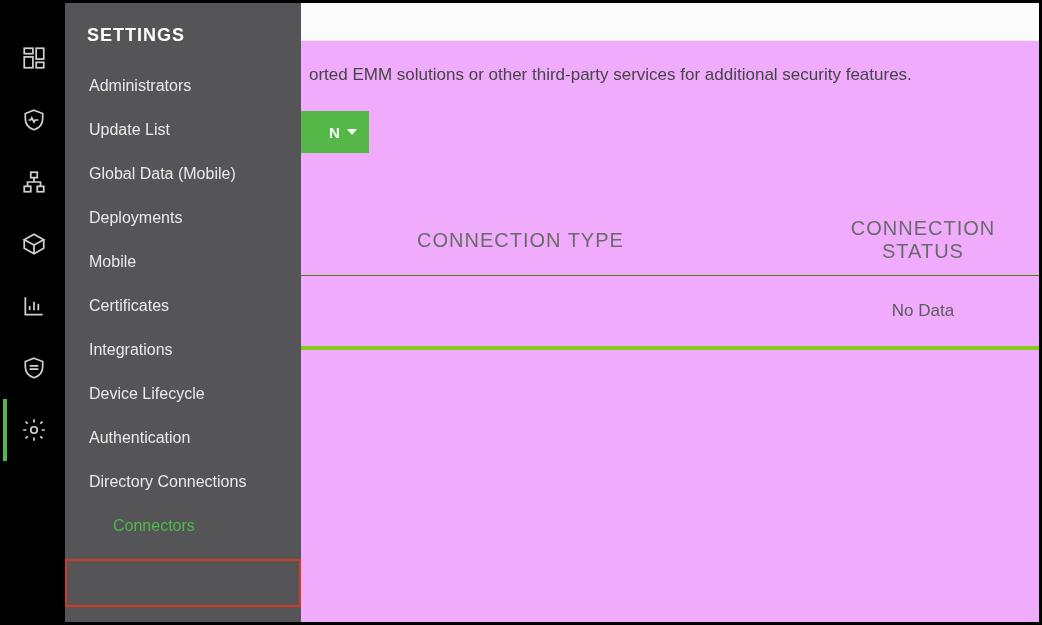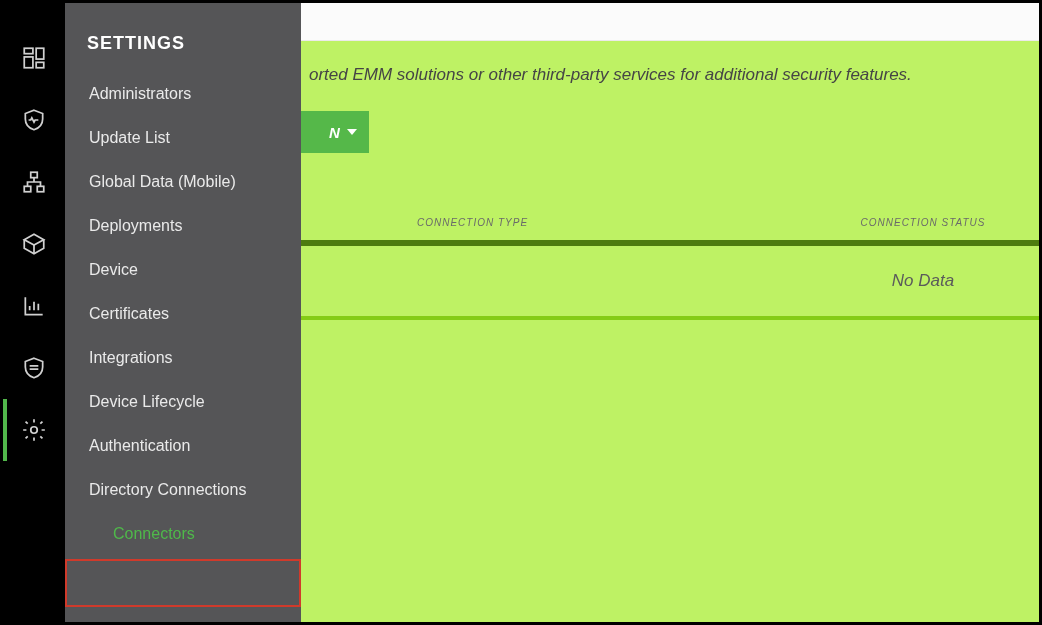--- a/index.html
+++ b/index.html
@@ -43,21 +43,21 @@
     }
     .icon-rail svg { width: 26px; height: 26px; stroke: #d0d0d0; fill: none; stroke-width: 1.6; }
     .settings-panel {
       position: absolute;
       left: 62px;
       top: 0;
       width: 272px;
       height: 100%;
       background: #555557;
       color: #eaeaea;
-      padding-top: 24px;
+      padding-top: 16px;
     }
     .settings-title {
       font-size: 18px;
       letter-spacing: 1px;
       font-weight: 600;
       padding: 6px 22px 18px 22px;
       color: #fff;
     }
     .settings-item {
       padding: 13px 24px;
@@ -73,22 +73,21 @@
       position: absolute;
       border: 2px solid #d03a2b;
       pointer-events: none;
     }
     .content {
       position: absolute;
       left: 298px;
       right: 0;
       top: 0;
       bottom: 0;
-      background: #bef264;
-      font-style: italic;
+      background: #f0abfc;
     }
     .content-header-strip {
       height: 38px;
       border-bottom: 1px solid #eceaea;
       background: #fbfbfb;
     }
     .content-desc {
       padding: 24px 22px 26px 8px;
       color: #454545;
       font-size: 17px;
@@ -116,23 +115,23 @@
     }
     .btn-wrap {
       padding-left: 0;
     }
     .table {
       margin-top: 52px;
     }
     .table-head {
       display: flex;
       padding: 12px 0;
-      border-bottom: 6px solid #4d7c0f;
+      border-bottom: 1px solid #4d7c0f;
       color: #6a6a6a;
-      font-size: 10px;
+      font-size: 20px;
       letter-spacing: 1px;
       align-items: center;
     }
     .col-type {
       padding-left: 116px;
       flex: 1;
     }
     .col-status {
       width: 214px;
       text-align: center;
@@ -200,21 +199,21 @@
       </svg>
   </div>
 </div>
 
 <div class="settings-panel">
   <div class="settings-title">SETTINGS</div>
   <div class="settings-item">Administrators</div>
   <div class="settings-item">Update List</div>
   <div class="settings-item">Global Data (Mobile)</div>
   <div class="settings-item">Deployments</div>
-  <div class="settings-item">Device</div>
+  <div class="settings-item">Mobile</div>
   <div class="settings-item">Certificates</div>
   <div class="settings-item">Integrations</div>
   <div class="settings-item">Device Lifecycle</div>
   <div class="settings-item">Authentication</div>
   <div class="settings-item">Directory Connections</div>
   <div class="settings-item active">Connectors</div>
 </div>
 
 <div class="highlight-box" style="left:62px; top:556px; width:236px; height:48px;"></div>
 

